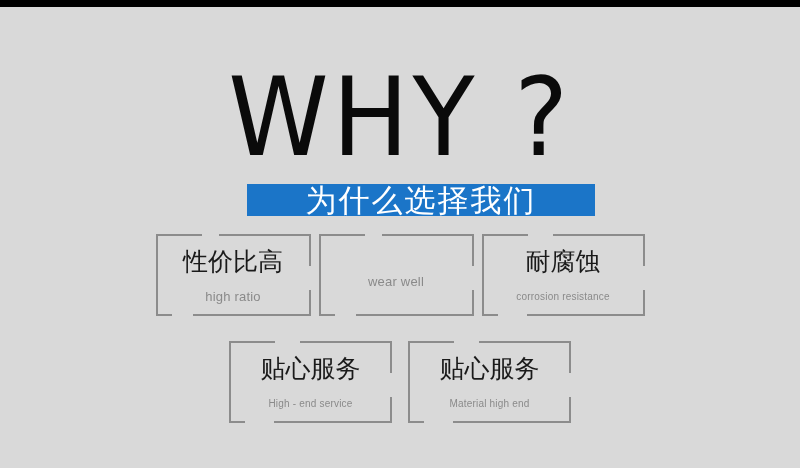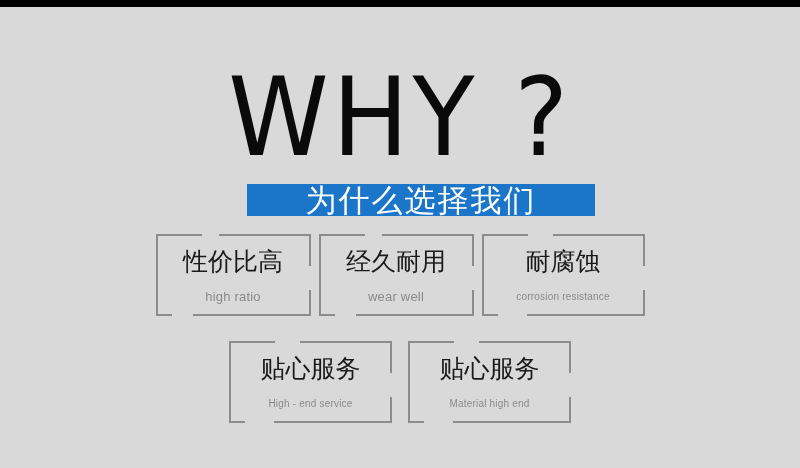--- a/index.html
+++ b/index.html
@@ -167,21 +167,20 @@
 
     <div class="card">
       <span class="seg v-left"></span>
       <span class="seg v-right-t"></span>
       <span class="seg v-right-b"></span>
       <span class="seg h-top-l"></span>
       <span class="seg h-top-r"></span>
       <span class="seg h-bot-l"></span>
       <span class="seg h-bot-r"></span>
       <div class="card-body">
-        <div class="card-cn">经久耐用</div>
         <div class="card-en">wear well</div>
       </div>
     </div>
 
     <div class="card card-wide">
       <span class="seg v-left"></span>
       <span class="seg v-right-t"></span>
       <span class="seg v-right-b"></span>
       <span class="seg h-top-l"></span>
       <span class="seg h-top-r"></span>

